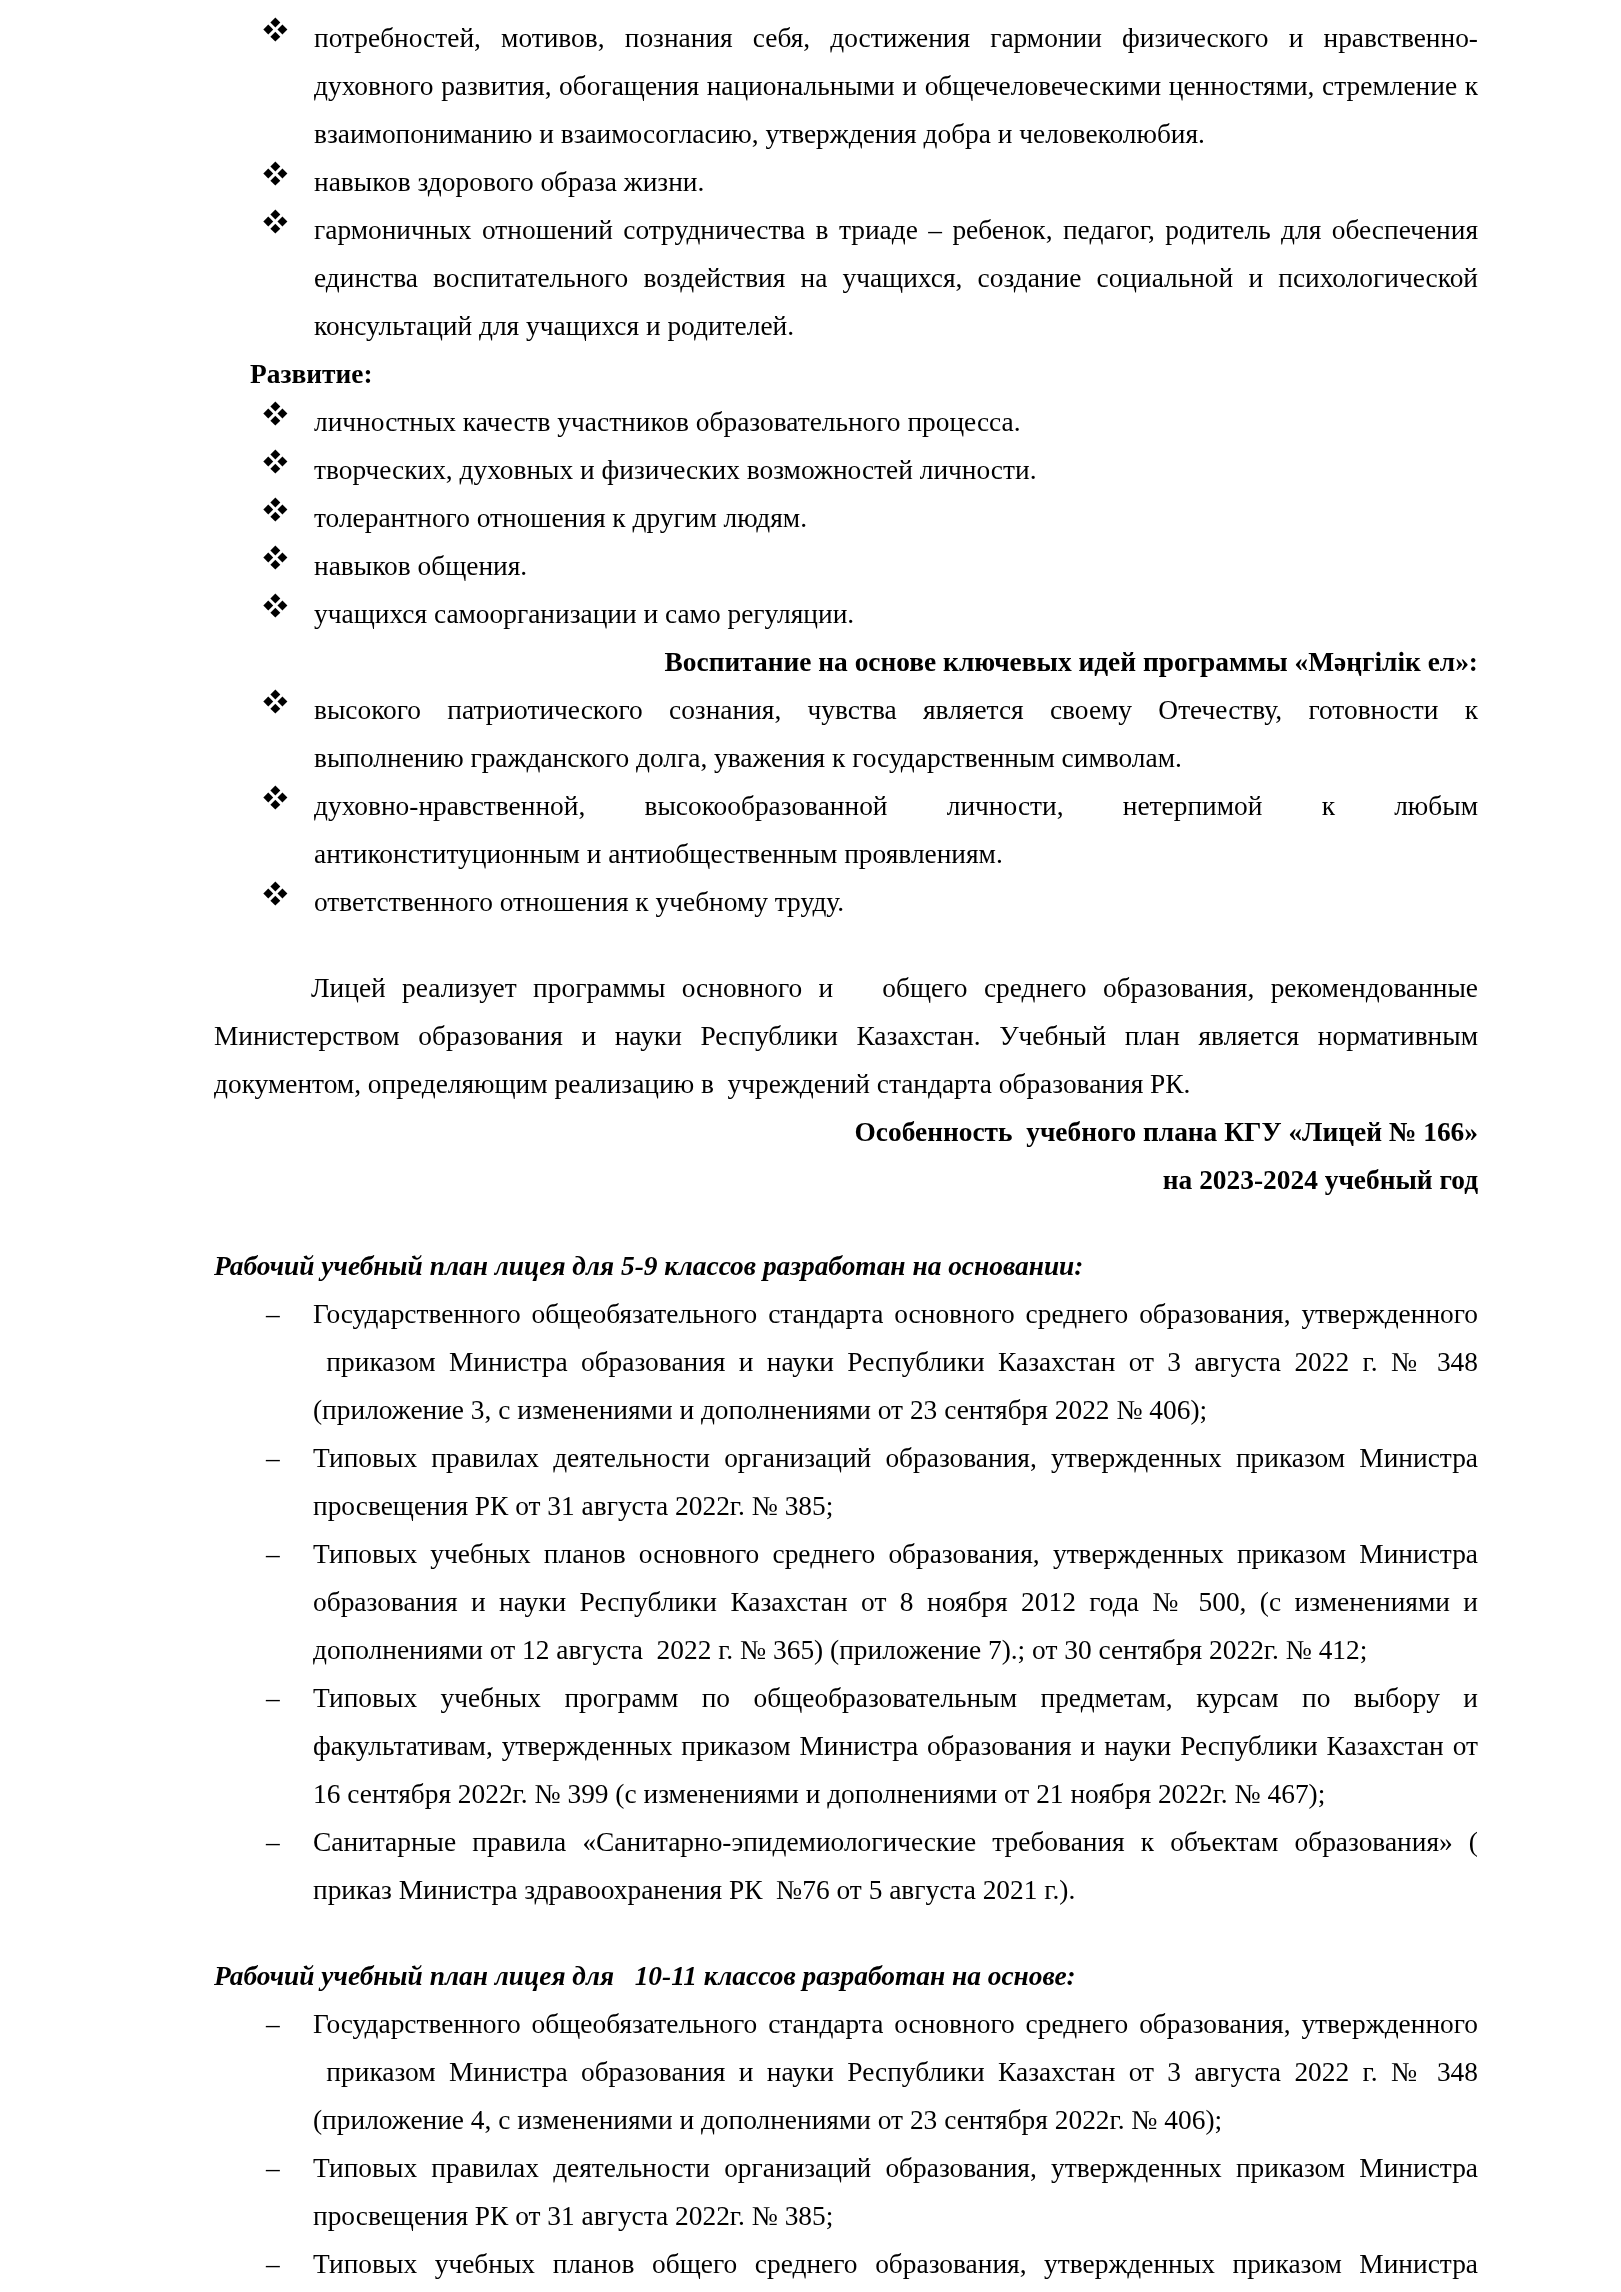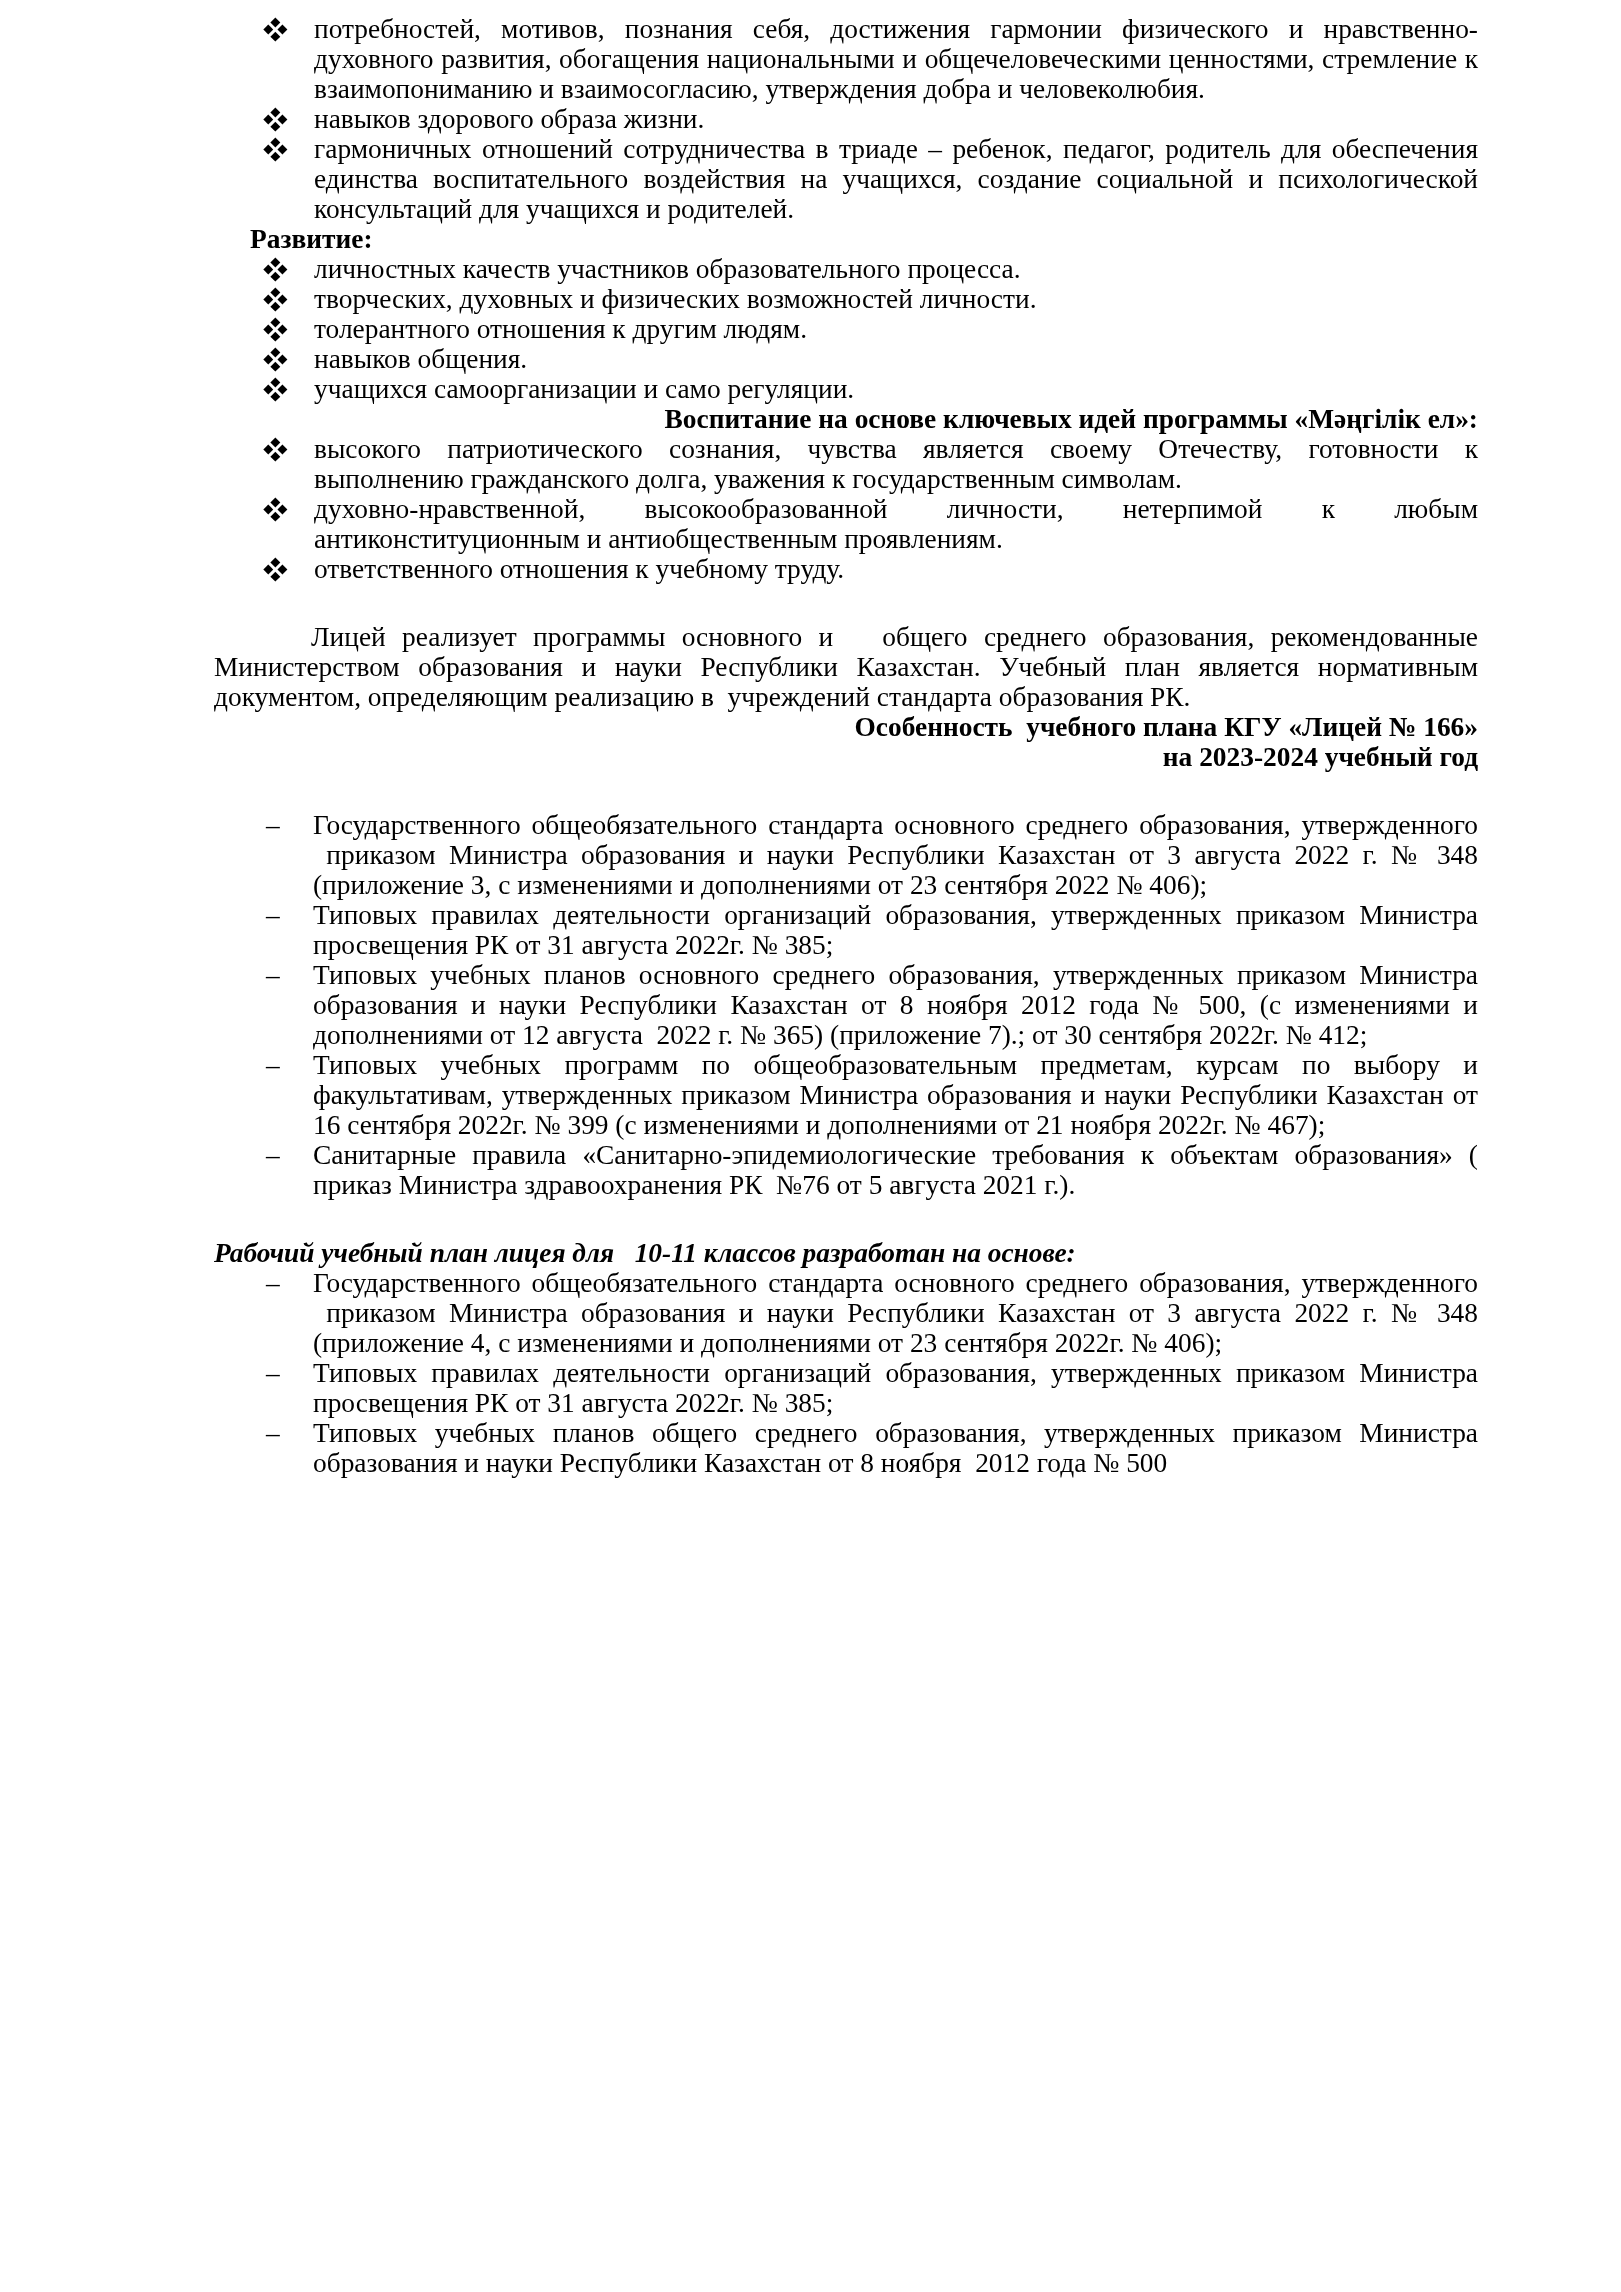--- a/index.html
+++ b/index.html
@@ -9,21 +9,21 @@
   }
   .page {
     position: relative;
     width: 1621px;
     height: 2293px;
     box-sizing: border-box;
     background: #ffffff;
     padding: 13.7px 143px 39px 214px;
     font-family: "Liberation Serif", "DejaVu Serif", serif;
     font-size: 27.4px;
-    line-height: 30px;
+    line-height: 48px;
     color: #000000;
     overflow: hidden;
   }
   p { margin: 0; }
   ul { margin: 0; padding: 0; list-style: none; }
   li { display: flex; align-items: flex-start; }
 
   .diamond-list li { padding-left: 51px; }
   .diamond-list .marker-box {
     flex: 0 0 49px;
@@ -219,20 +219,21 @@
 
   <div class="spacer"></div>
 
   <p class="body-paragraph">Лицей реализует программы основного и &nbsp; общего среднего образования, рекомендованные Министерством образования и науки Республики Казахстан. Учебный план является нормативным документом, определяющим реализацию в &nbsp;учреждений стандарта образования РК.</p>
 
   <p class="center-heading">Особенность &nbsp;учебного плана КГУ «Лицей № 166»</p>
   <p class="center-heading">на 2023-2024 учебный год</p>
 
   <div class="spacer"></div>
 
+  <p class="section-heading">Рабочий учебный план лицея для 5-9 классов разработан на основании:</p>
 
   <ul class="dash-list">
     <li>
       <span class="marker-box">–</span>
       <span class="li-text">Государственного общеобязательного стандарта основного среднего образования, утвержденного &nbsp;приказом Министра образования и науки Республики Казахстан от 3 августа 2022 г. № 348 (приложение 3, с изменениями и дополнениями от 23 сентября 2022 № 406);</span>
     </li>
     <li>
       <span class="marker-box">–</span>
       <span class="li-text">Типовых правилах деятельности организаций образования, утвержденных приказом Министра просвещения РК от 31 августа 2022г. № 385;</span>
     </li>

